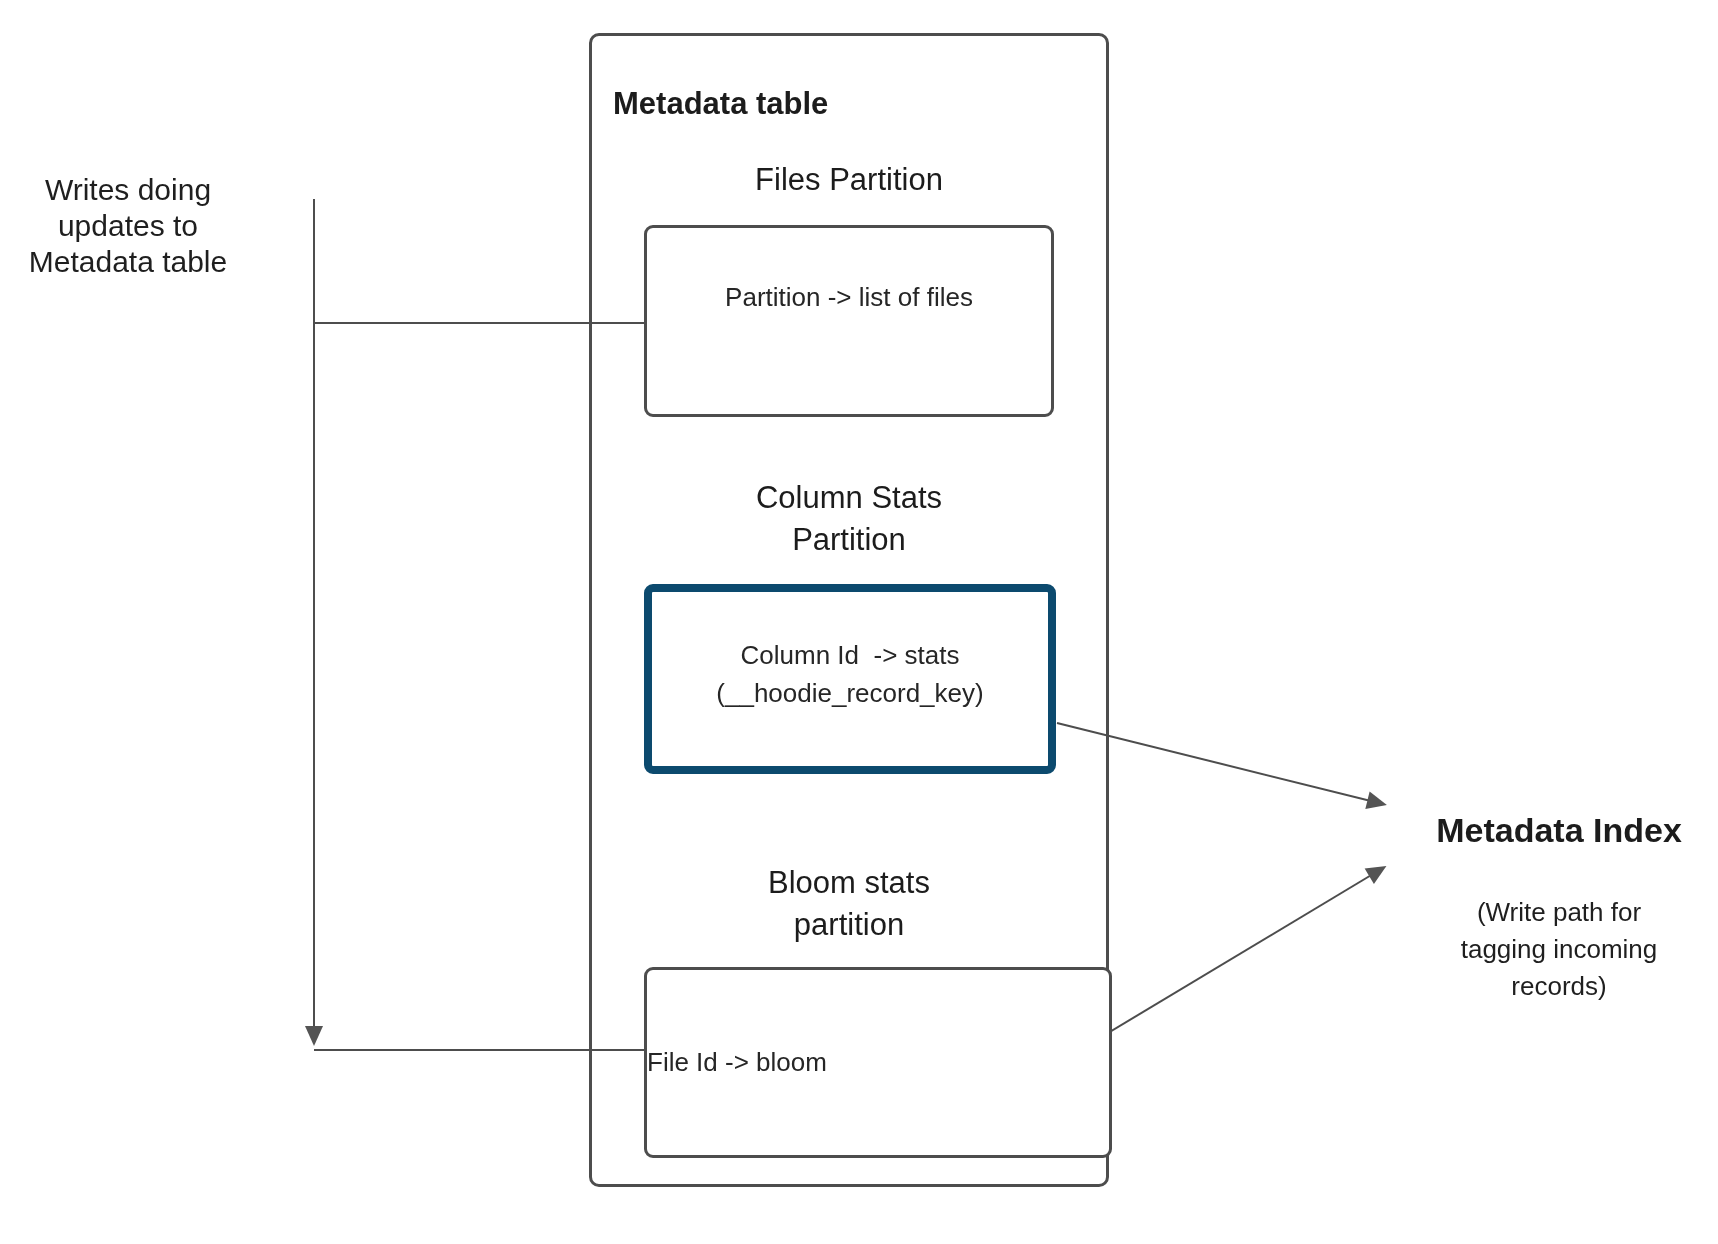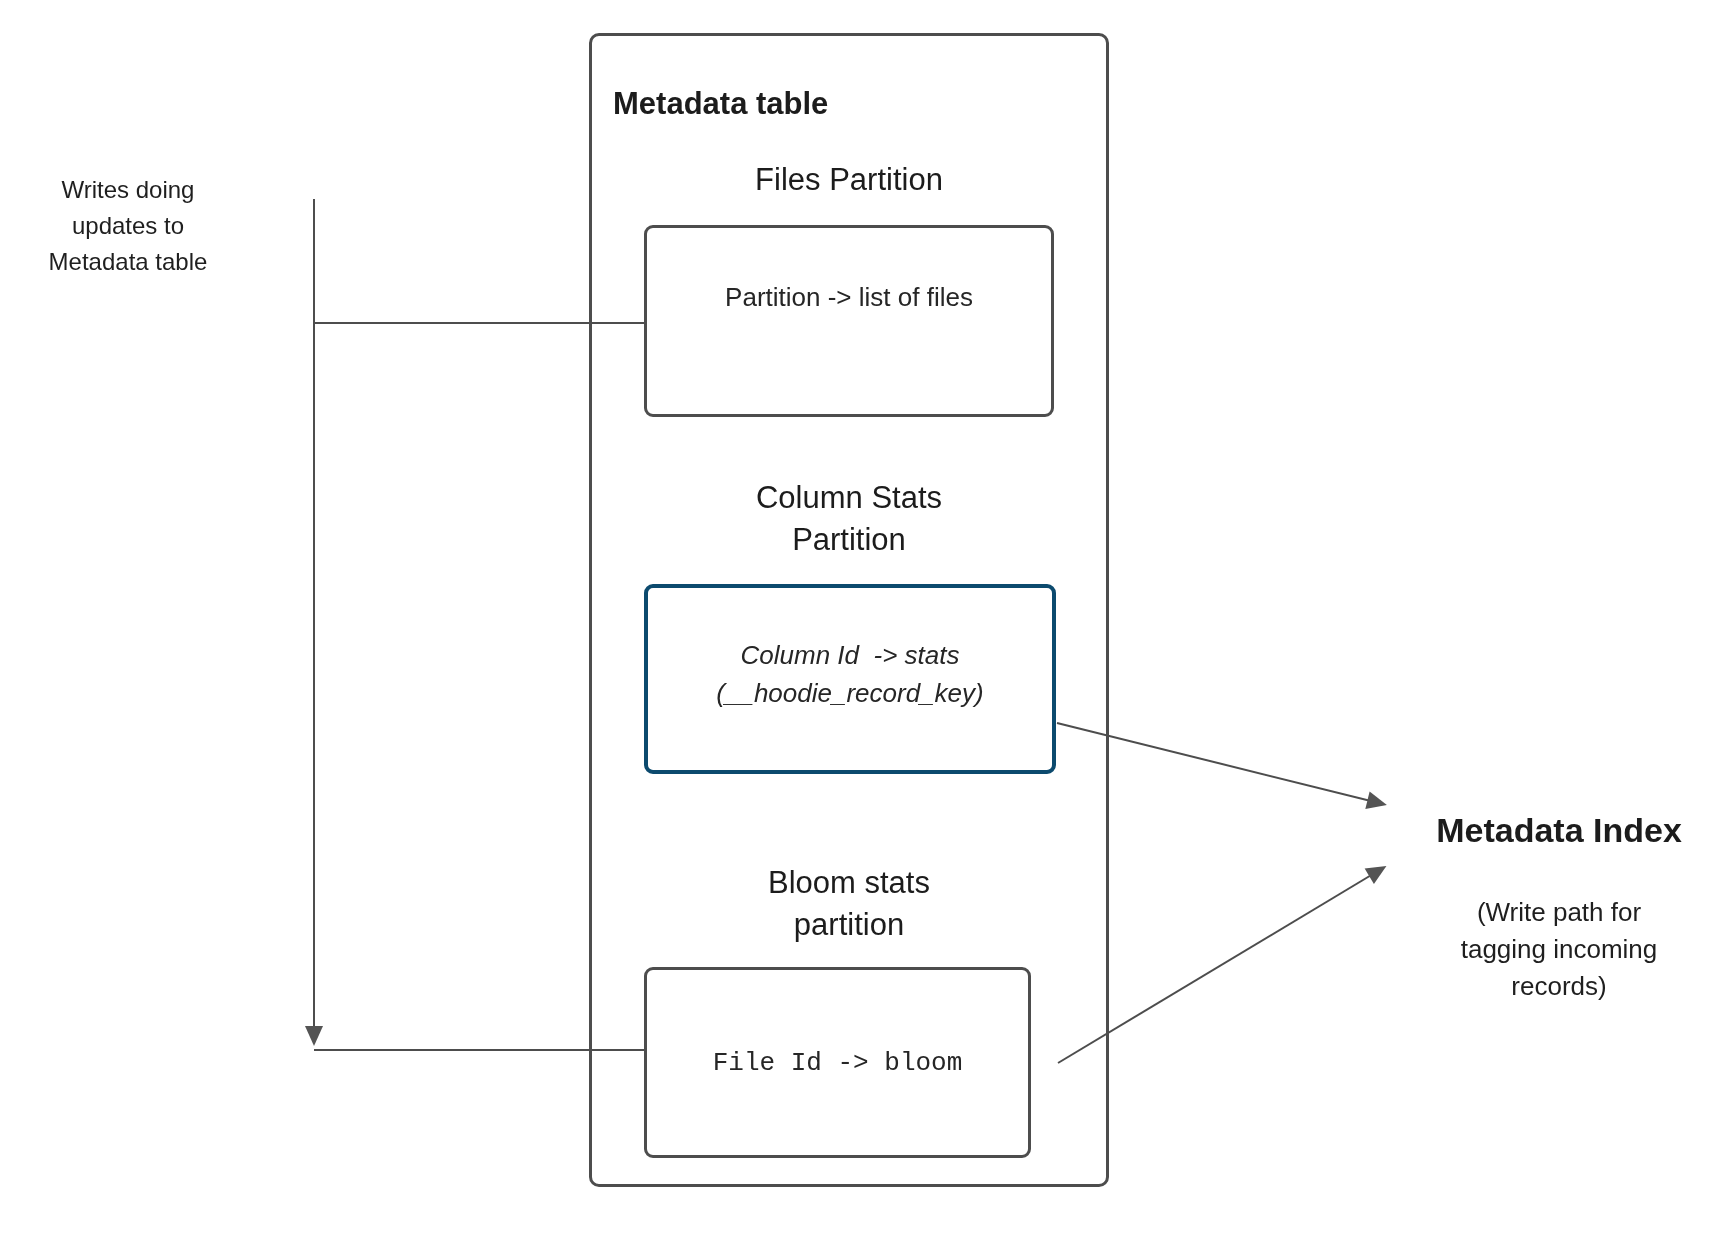--- a/index.html
+++ b/index.html
@@ -16,21 +16,21 @@
     color: #1e1e1e;
     overflow: hidden;
   }
   .abs { position: absolute; }
   .pre { white-space: pre-line; }
   .prew { white-space: pre-wrap; }
   .center { text-align: center; }
 
   .note {
     left: 8px; top: 172px; width: 240px;
-    font-size: 24px; line-height: 36px;
+    font-size: 30px; line-height: 36px;
     color: #1f1f1f;
   }
 
   .outer-box {
     left: 589px; top: 33px; width: 520px; height: 1154px;
     border: 3px solid #4d4d4d; border-radius: 10px;
     box-sizing: border-box;
     background: transparent;
   }
 
@@ -55,29 +55,28 @@
     background: #ffffff;
     font-size: 26px;
     color: #262626;
   }
   .box-files {
     left: 644px; top: 225px; width: 410px; height: 192px;
     padding-top: 54px;
   }
   .box-column {
     left: 644px; top: 584px; width: 412px; height: 190px;
-    border: 4px solid #0c4a6e;
+    border: 8px solid #0c4a6e;
     display: flex; align-items: center; justify-content: center;
     padding-bottom: 10px;
     line-height: 38px;
-    font-style: italic;
   }
   .box-bloom {
-    left: 644px; top: 967px; width: 387px; height: 191px;
-    display: flex; align-items: center; justify-content: center; font-family: Liberation Mono, monospace;
+    left: 644px; top: 967px; width: 468px; height: 191px;
+    display: flex; align-items: center; justify-content: flex-start;
   }
 
   .index-title {
     left: 1387px; top: 811px; width: 344px;
     font-size: 34px; font-weight: bold; color: #1c1c1c;
   }
   .index-sub {
     left: 1397px; top: 894px; width: 324px;
     font-size: 26px; line-height: 37px; color: #1f1f1f;
   }

